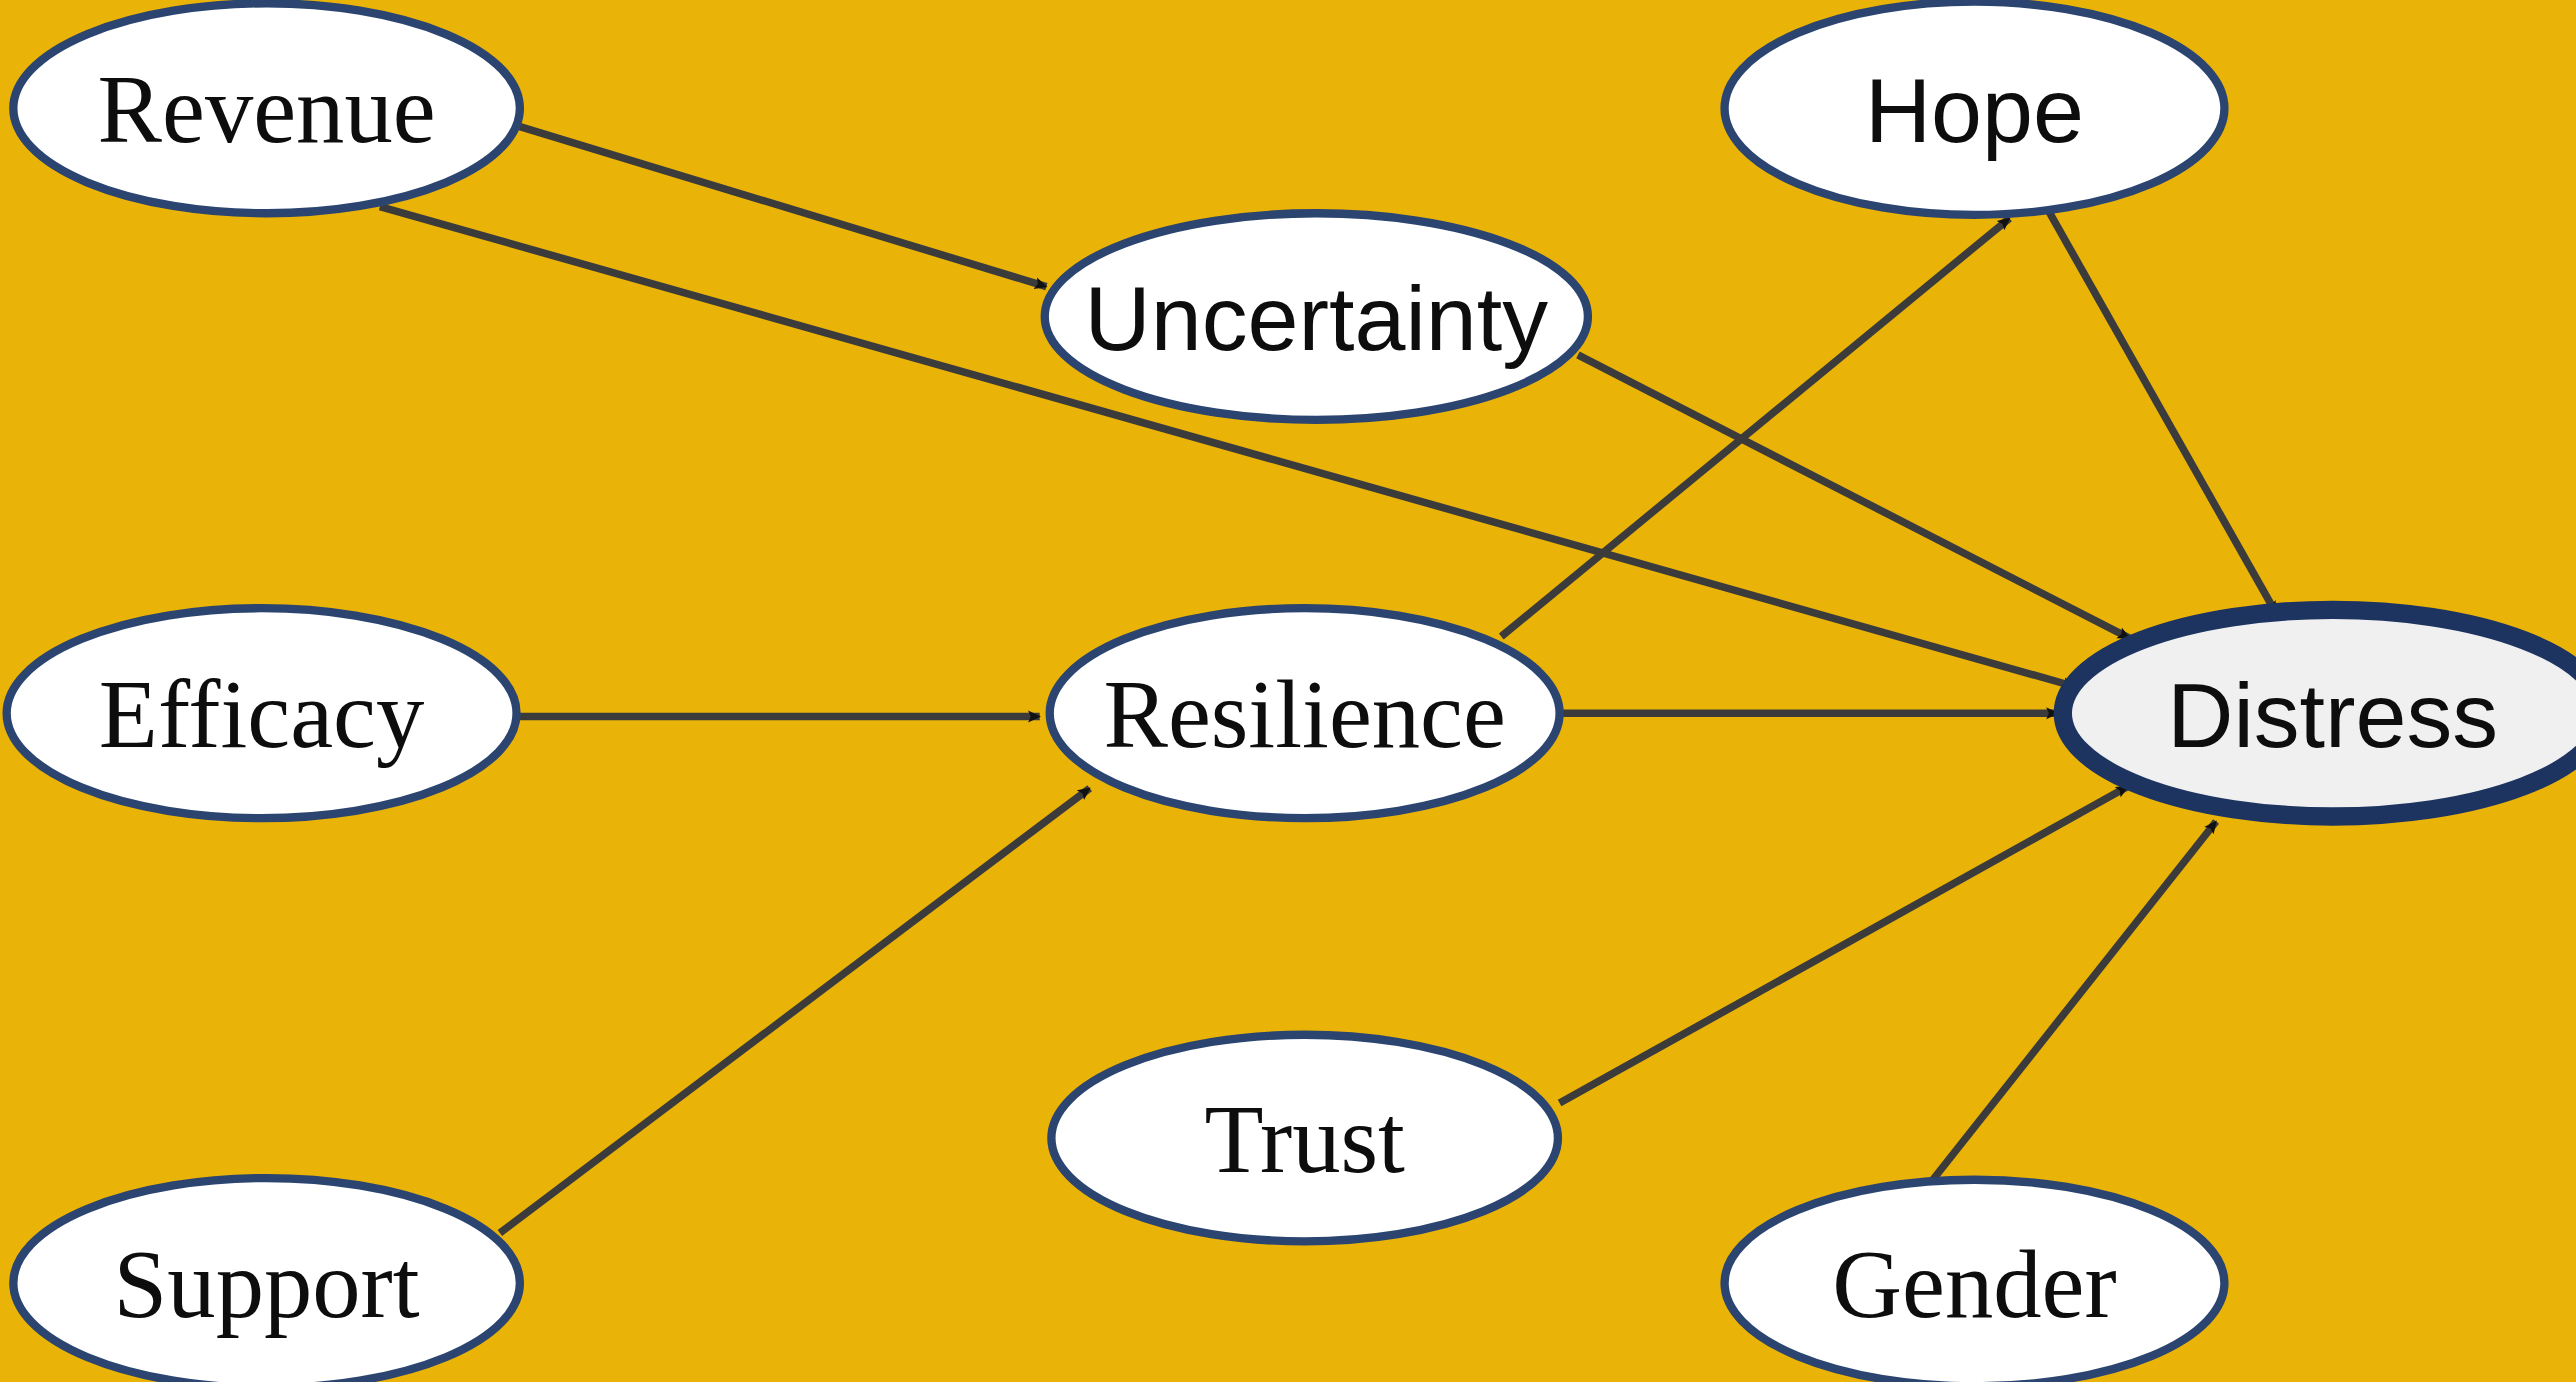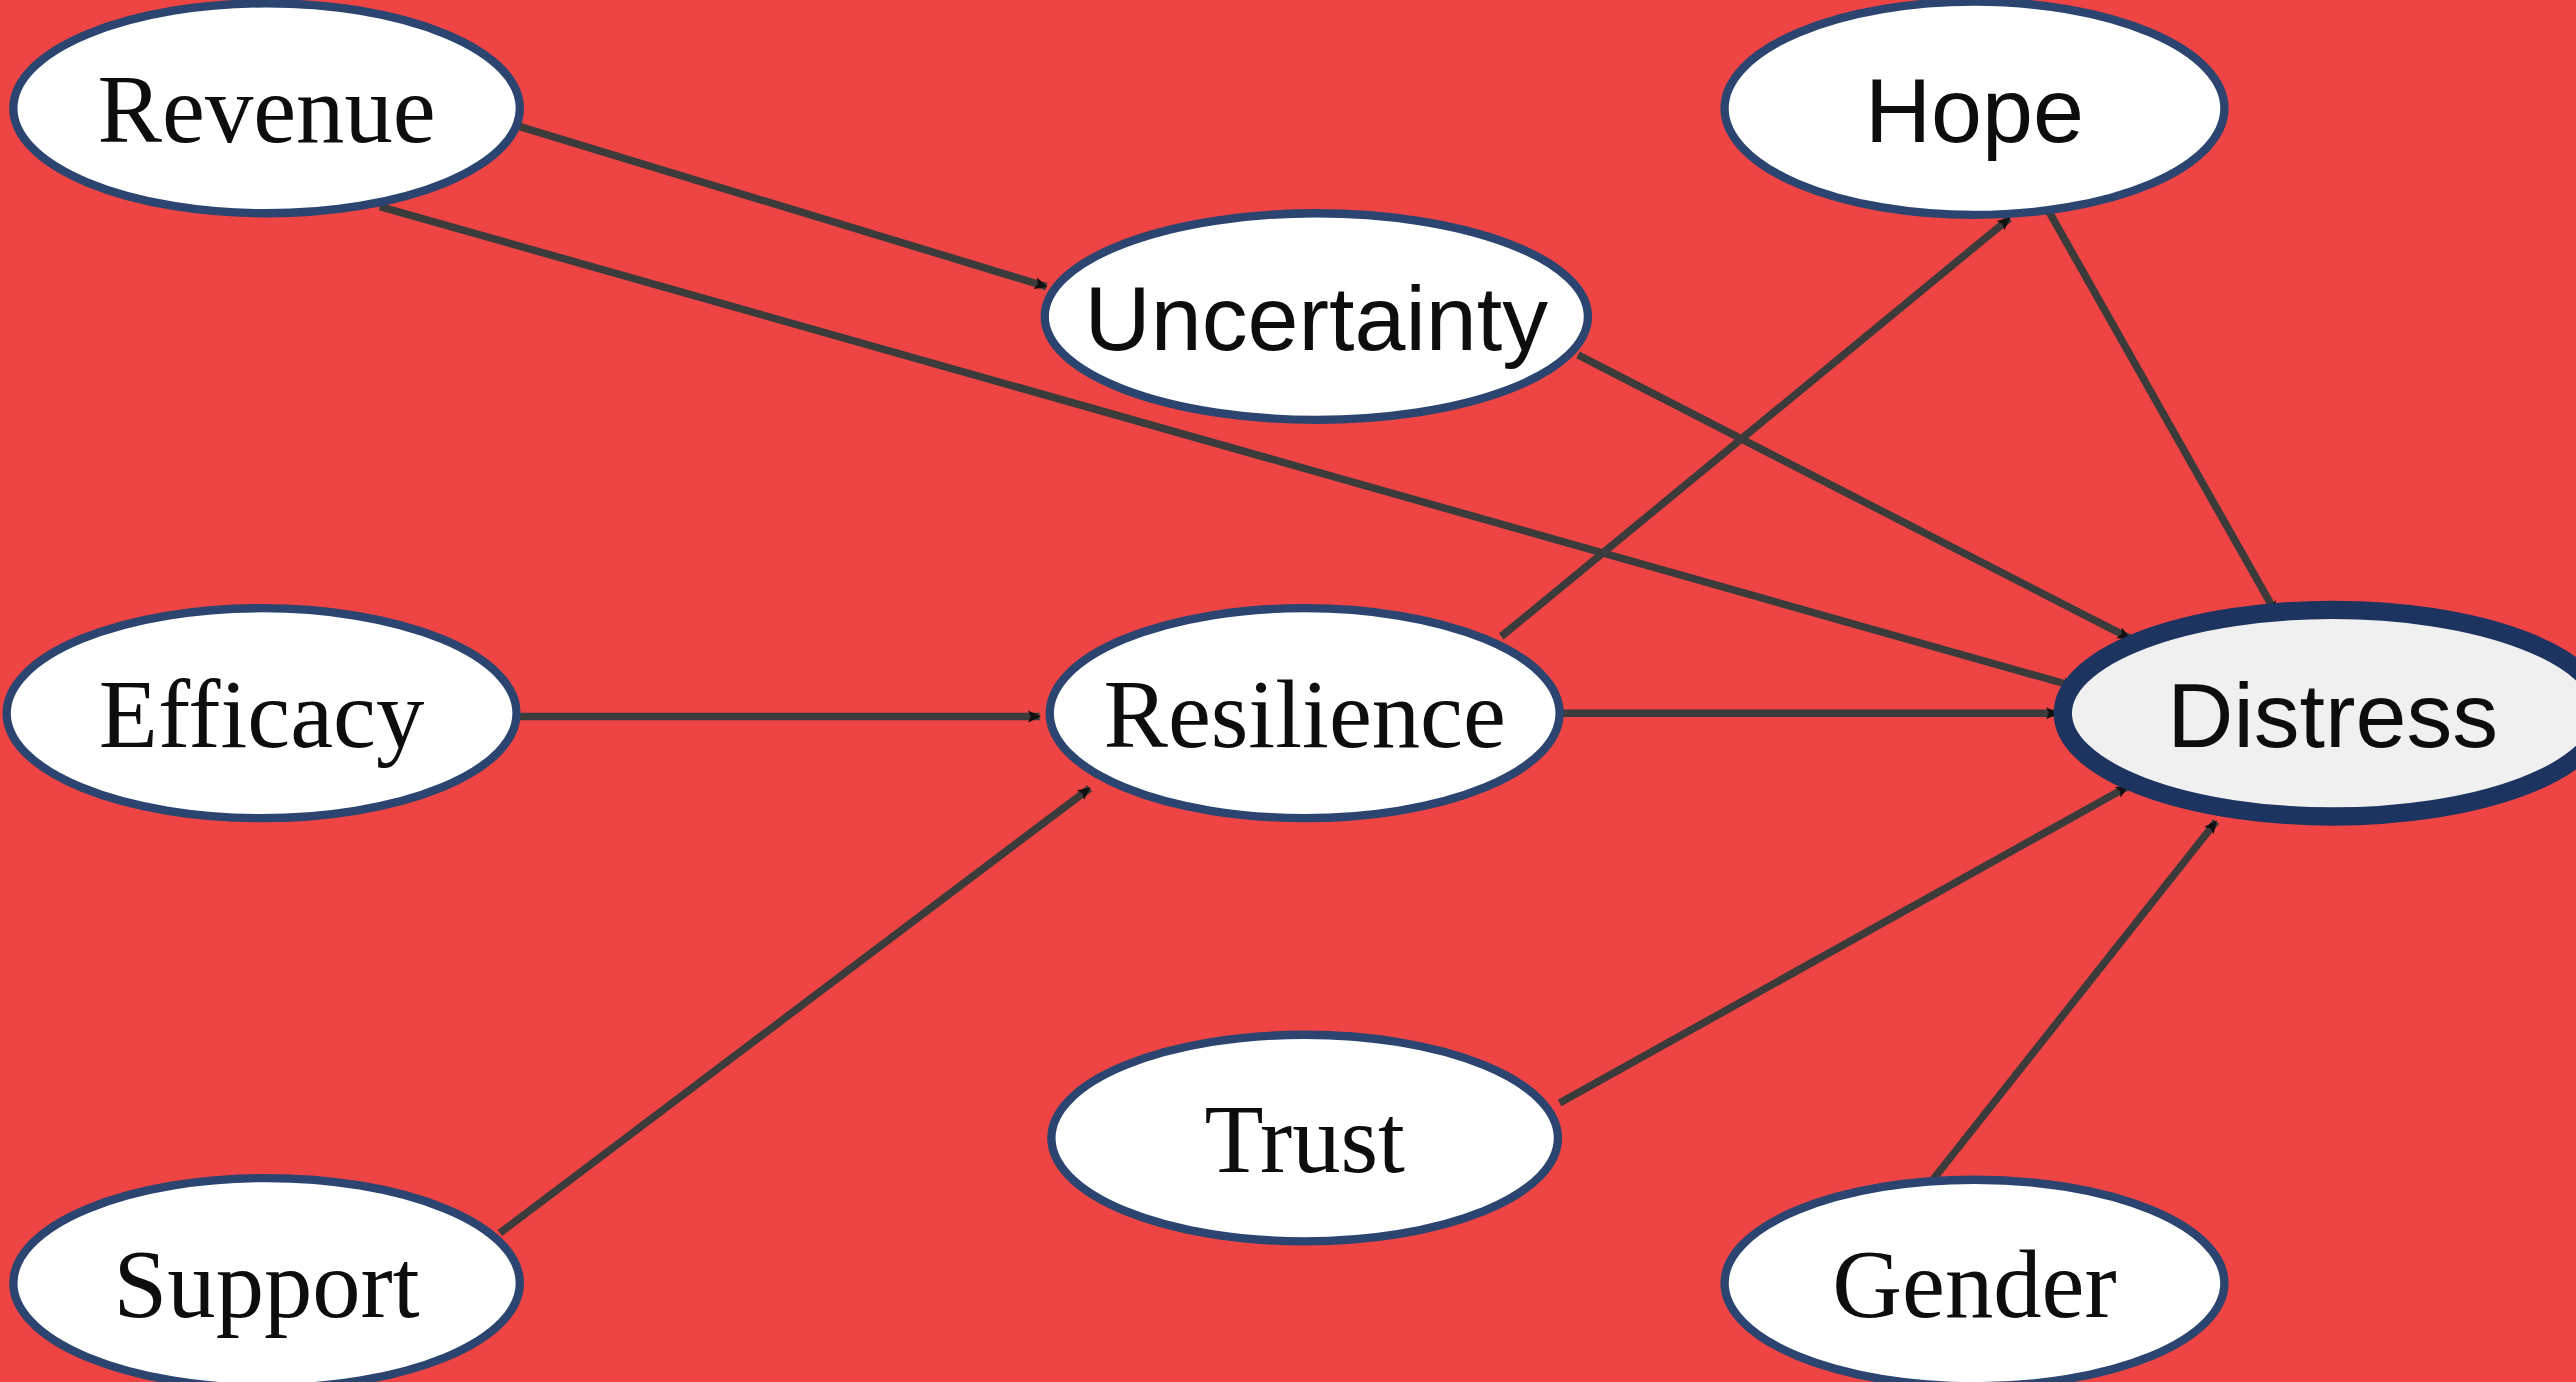--- a/index.html
+++ b/index.html
@@ -7,21 +7,21 @@
     padding: 0;
     background: #ffffff;
   }
   body {
     font-family: "Liberation Serif", serif;
   }
   #diagram-root {
     position: relative;
     width: 2576px;
     height: 1383px;
-    background: #ef4444;
+    background: #eab308;
     overflow: hidden;
   }
   #diagram-svg {
     position: absolute;
     top: 0;
     left: 0;
     width: 2576px;
     height: 1383px;
     display: block;
   }

